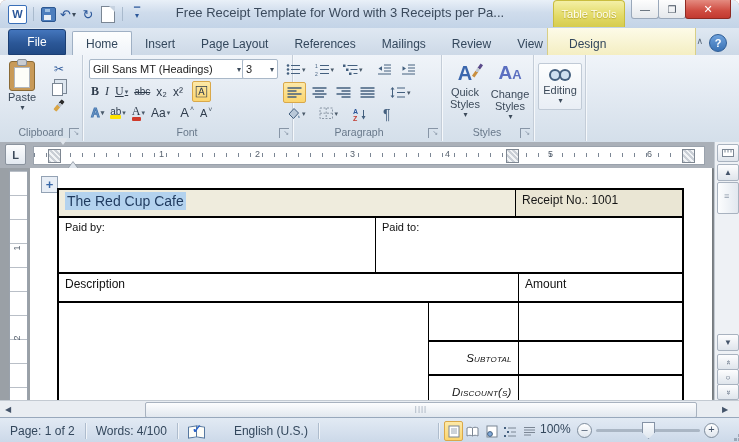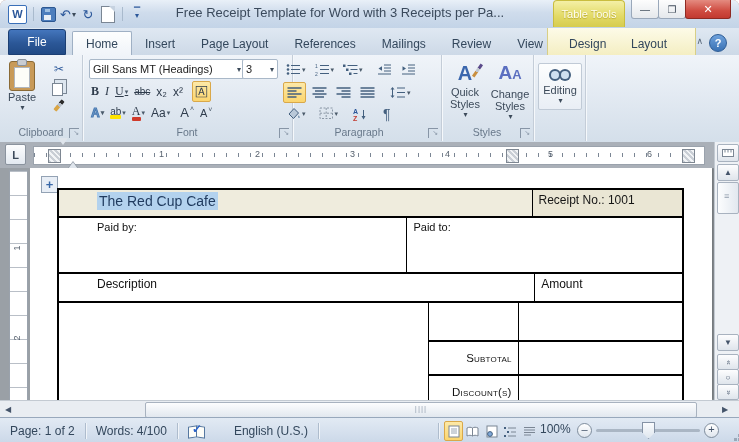--- a/index.html
+++ b/index.html
@@ -97,37 +97,37 @@
   .docarea{left:0;top:168px;width:714px;height:232px;background:#9aa0a6;overflow:hidden;}
   .vruler{position:absolute;left:9px;top:2px;width:17px;height:230px;background:#fff;border:1px solid #9aa2ac;
      background-image:repeating-linear-gradient(#b9bfc7 0 1px,transparent 1px 24px);}
   .vnum{position:absolute;left:4px;font-size:9px;color:#55606d;transform:rotate(-90deg);}
   .page{position:absolute;left:30px;top:0;width:682px;height:232px;background:#fff;box-shadow:2px 0 2px rgba(0,0,0,.25);}
   .movehandle{position:absolute;left:11px;top:8px;width:15px;height:15px;background:#e8eef6;border:1px solid #93a2b4;
      color:#3968a8;font-size:13px;font-weight:bold;display:flex;align-items:center;justify-content:center;line-height:0;}
   .rtable{position:absolute;left:27px;top:20px;width:627px;font-size:11px;color:#111;}
   .trow{display:flex;border:2px solid #000;border-top:none;}
   .trow.first{border-top:2px solid #000;}
-  .tcell{box-sizing:border-box;padding:3px 6px;margin-left:32px;}
+  .tcell{box-sizing:border-box;padding:3px 6px;}
   .hdrow{height:26px;background:#efecdd;}
   .titlecell{width:459px;}
   .titletxt{display:inline;background:#b3d2ee;color:#1f3a5e;font-size:14px;padding:1px 2px;}
   .receiptcell{width:168px;background:#eae6d4;border-left:1px solid #000;color:#161616;font-size:12px;}
   .paidrow{height:54px;justify-content:center;}
   .paidby{width:318px;}
   .paidto{width:309px;border-left:1px solid #000;}
   .descrow{height:27px;font-size:12px;}
   .desccell{width:462px;}
   .amtcell{width:165px;border-left:1px solid #000;}
   .bodyrow{border:2px solid #000;border-top:none;display:flex;height:105px;}
   .bigcell{width:373px;}
   .midcol{width:89px;border-left:1px solid #000;display:flex;flex-direction:column;}
   .amtcol{width:165px;border-left:1px solid #000;display:flex;flex-direction:column;}
   .subrow{box-sizing:border-box;height:34px;border-top:2px solid #000;font-variant:small-caps;
-     font-size:11.5px;letter-spacing:.2px;display:flex;align-items:center;justify-content:flex-end;padding:16px 6px;}
+     font-size:11.5px;letter-spacing:.2px;display:flex;align-items:center;justify-content:flex-end;padding:16px 6px;font-style:italic;}
   .subrow.empty{height:46px;border-top:none;}
   
   .vscroll{left:714px;top:142px;width:25px;height:258px;background:#eef1f5;border-left:1px solid #c3cad2;}
   .vsb{position:absolute;left:2px;width:20px;height:15px;background:linear-gradient(#fdfdfe,#dfe5ec);
      border:1px solid #a8b2bf;border-radius:2px;color:#44546a;font-size:8px;display:flex;align-items:center;justify-content:center;}
   .vthumb{position:absolute;left:2px;top:40px;width:20px;height:30px;background:linear-gradient(90deg,#fcfdfe,#e2e8ef);
      border:1px solid #a8b2bf;border-radius:2px;}
   .vthumb::after{content:"≡";color:#909cab;font-size:9px;position:absolute;left:6px;top:8px;}
   .rot90{transform:rotate(90deg);}
   .hscroll{left:0;top:400px;width:739px;height:17px;background:#e9edf2;border-top:1px solid #c3cad2;}
@@ -192,21 +192,20 @@
       <span class="ftab">File</span>
       <span class="tab active">Home</span>
       <span class="tab">Insert</span>
       <span class="tab">Page Layout</span>
       <span class="tab">References</span>
       <span class="tab">Mailings</span>
       <span class="tab">Review</span>
       <span class="tab">View</span>
     </div>
     <span class="tab ctx" style="left:556px;">Design</span>
-    <span class="tab ctx" style="left:618px;">Layout</span>
   </div>
   <span class="abs ribbonchev">∧</span>
   <span class="abs helpbtn">?</span>
 
   <div class="abs ribbon">
 
     <div class="rgroup" style="left:0;width:82px;">
       <div class="abs bigbtn" style="left:8px;top:6px;">
         <span class="pasteic"></span>
         <span>Paste</span>

